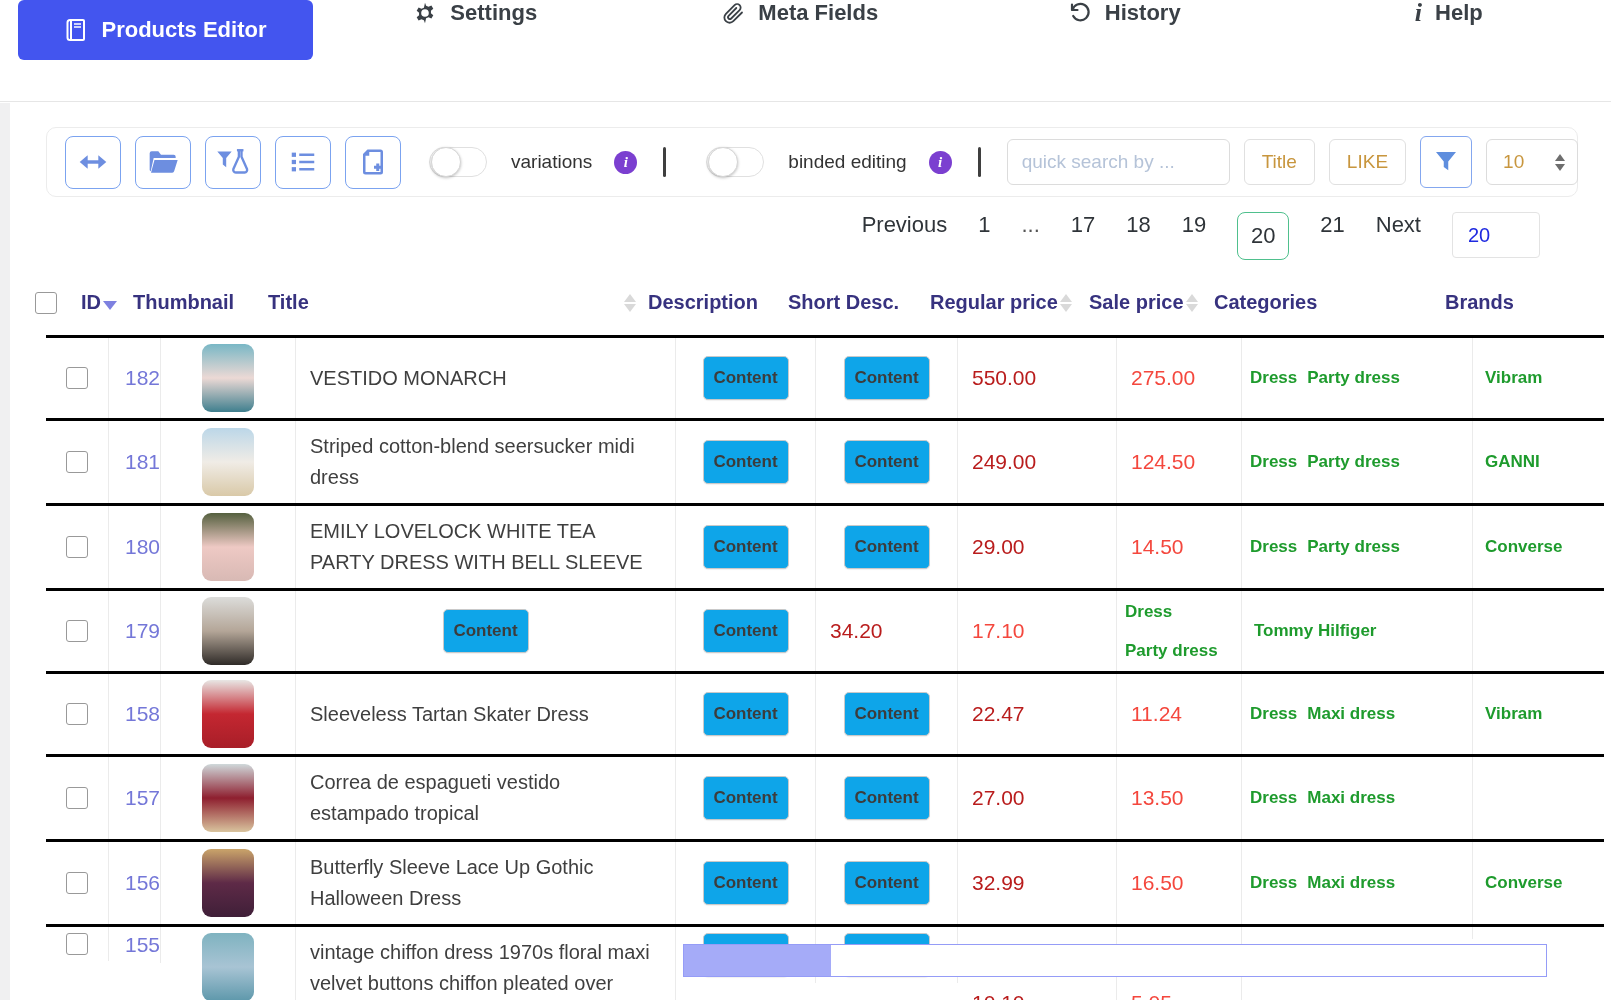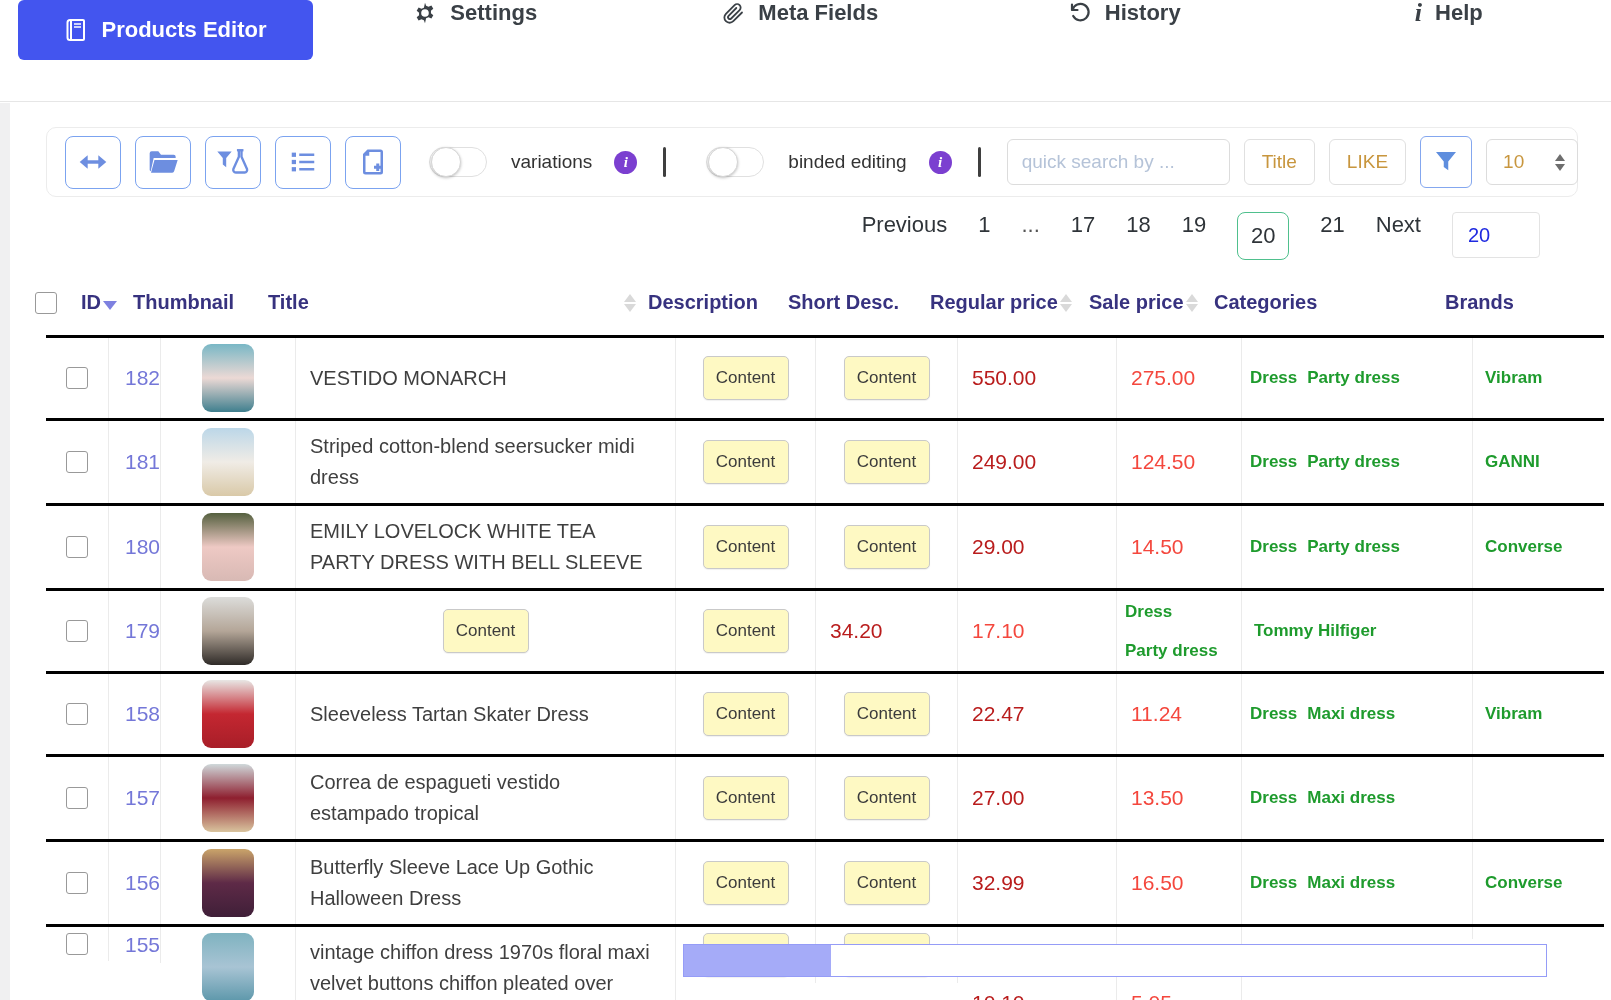--- a/index.html
+++ b/index.html
@@ -58,21 +58,21 @@
   .trow { min-height:80px; border-top:3px solid #000000; background:#fff;margin-left:36px; }
   .trow:last-child { border-bottom:1px solid #e4e4e4; }
   .cell { display:flex; align-items:center; border-right:1px solid #ebebeb; padding:6px 8px; }
   .cell:first-child { border-left:none; justify-content:center; }
   .checkbox { width:22px; height:22px; border:1.5px solid #999; border-radius:3px; background:#fff; display:inline-block; cursor:pointer; }
   .c-id { color:#7477d8; font-size:21px; padding-left:16px; cursor:pointer; }
   .c-thumb { justify-content:center; }
   .thumb { width:52px; height:68px; border-radius:9px; display:block; }
   .c-title { font-size:20px; color:#3f3f3f; line-height:31px; padding:10px 14px; }
   .c-btn { justify-content:center; }
-  .content-btn { min-width:86px; height:44px; background:#fef9c3; border:1px solid #c9c9c9; border-radius:5px; font-size:17px; color:#3c3c3c; cursor:pointer; box-shadow:0 1px 1px rgba(0,0,0,.06); font-family:"Liberation Sans", sans-serif; }
+  .content-btn { min-width:86px; height:44px; background:#0ea5e9; border:1px solid #c9c9c9; border-radius:5px; font-size:17px; color:#3c3c3c; cursor:pointer; box-shadow:0 1px 1px rgba(0,0,0,.06); font-family:"Liberation Sans", sans-serif;font-weight:bold; }
   .c-reg { font-size:21px; color:#b91c1c; padding-left:14px; }
   .c-sale { font-size:21px; color:#f4473d; padding-left:14px; }
   .c-cats { gap:10px; flex-wrap:wrap; }
   .cat-link, .brand-link { color:#1e9b2d; font-size:17px; font-weight:bold; cursor:pointer; white-space:nowrap; }
   .c-brand { padding-left:12px; border-right:1px solid #ebebeb; }
   
   .trow:last-child { align-items:start; }
   .trow:last-child .c-reg, .trow:last-child .c-sale { align-items:flex-start; padding-top:64px; }
 
   

